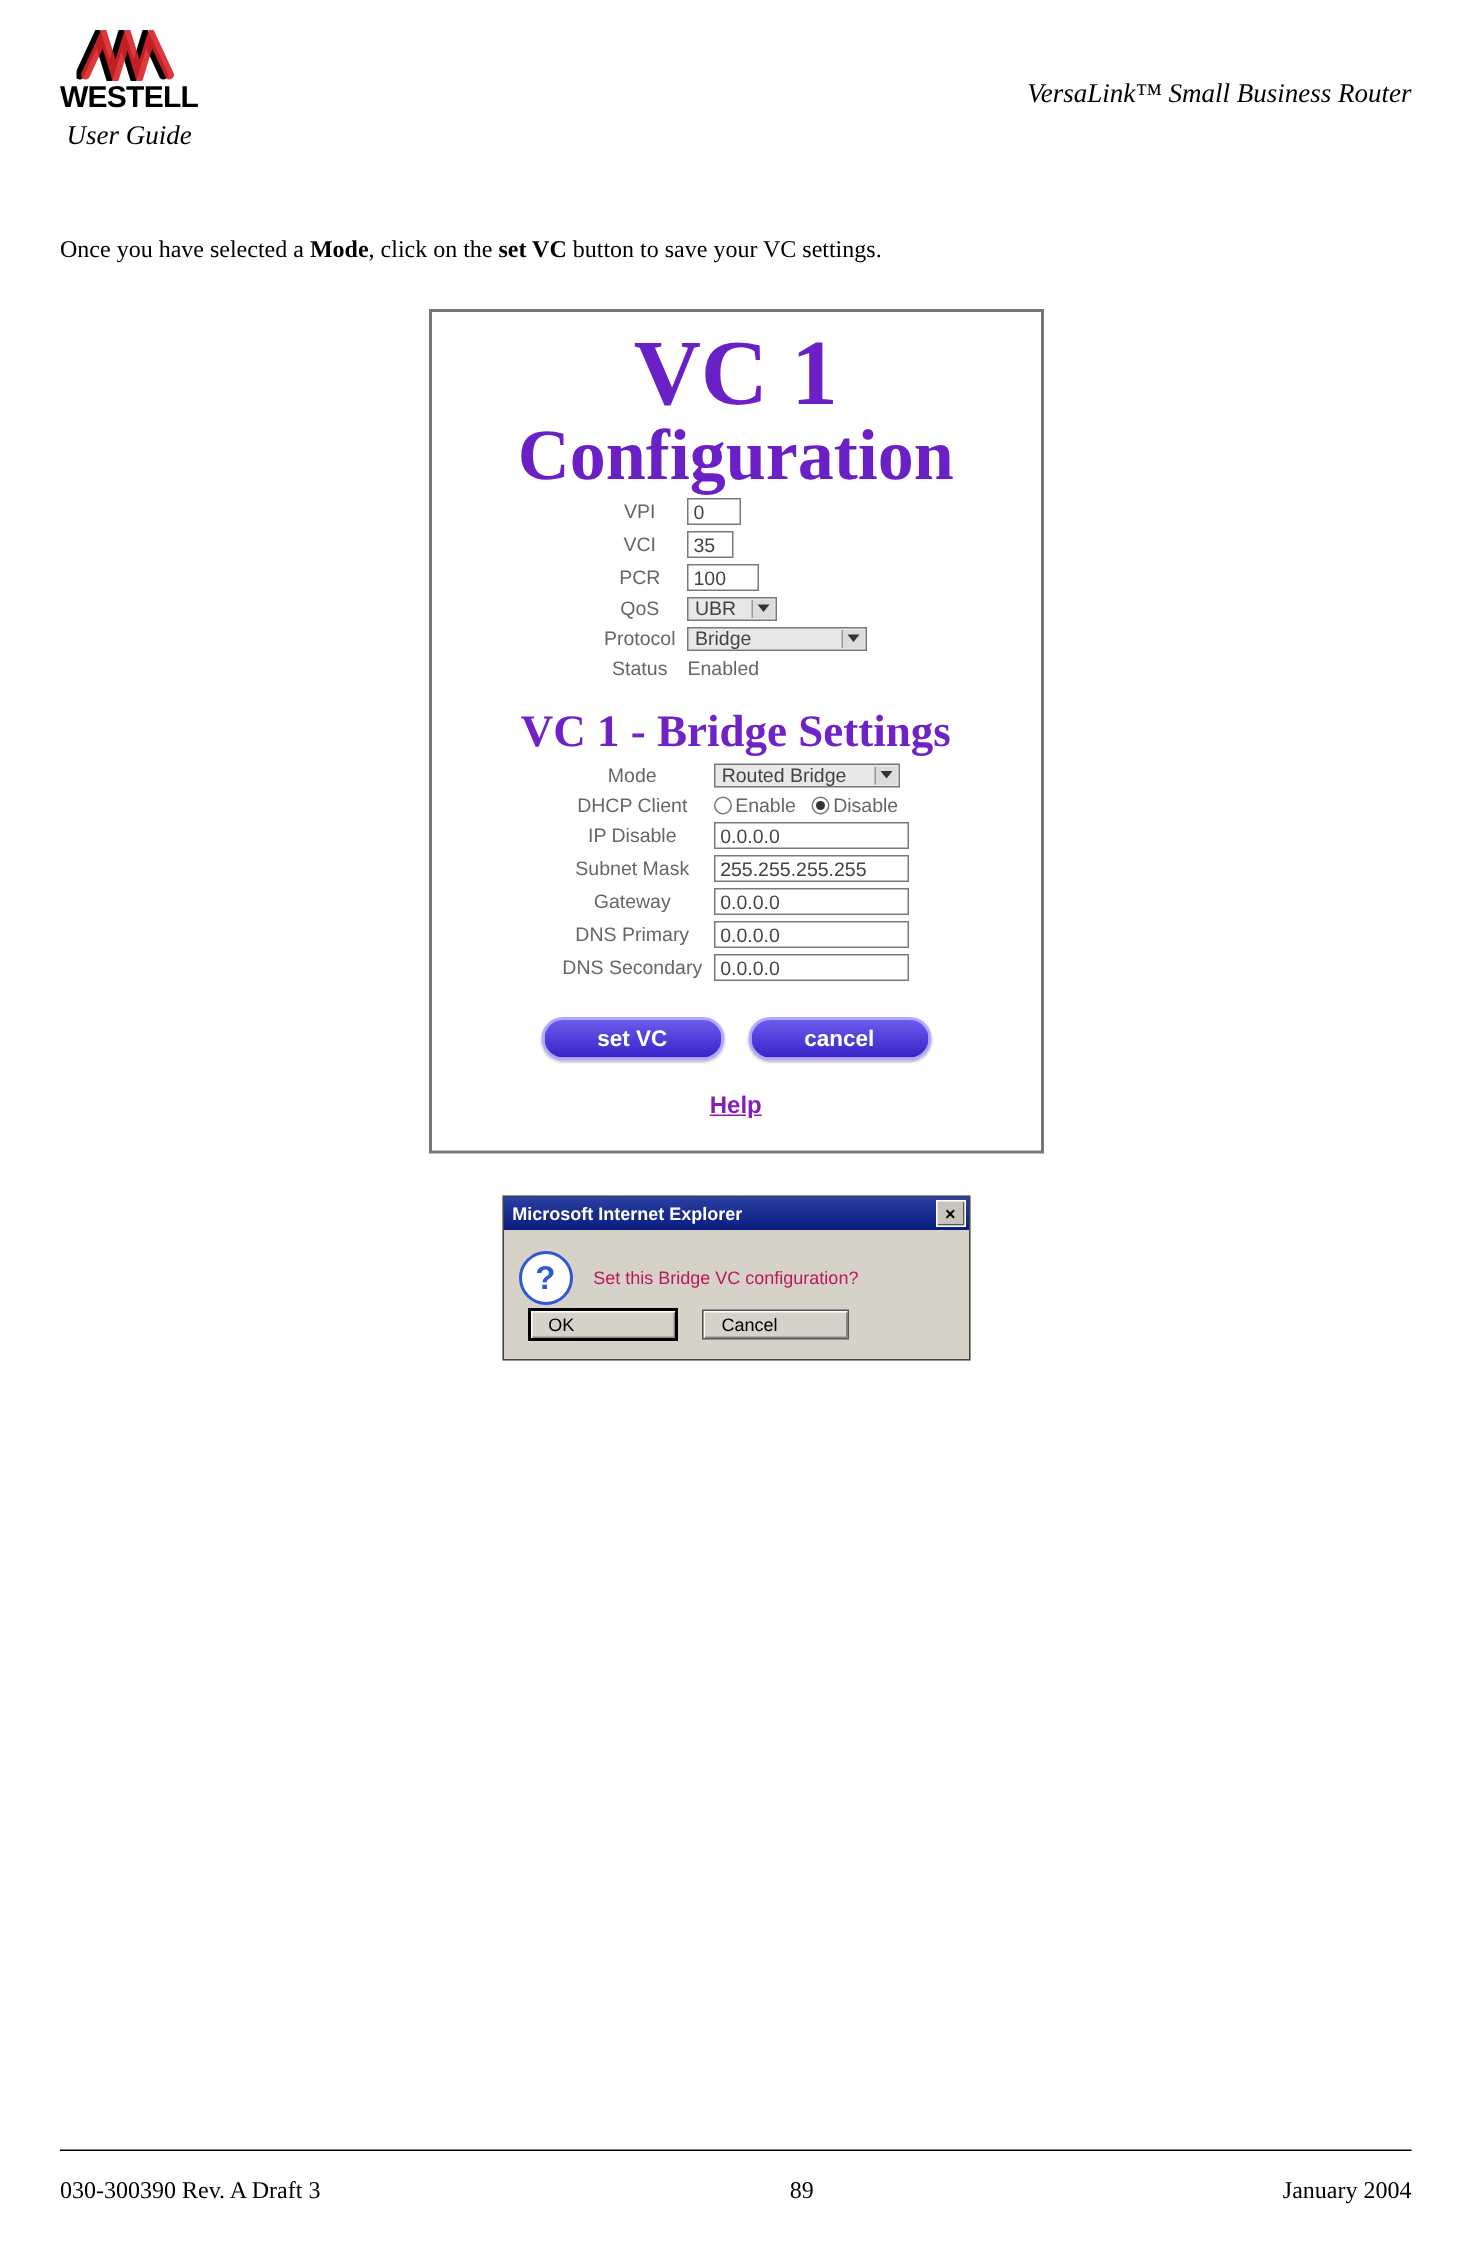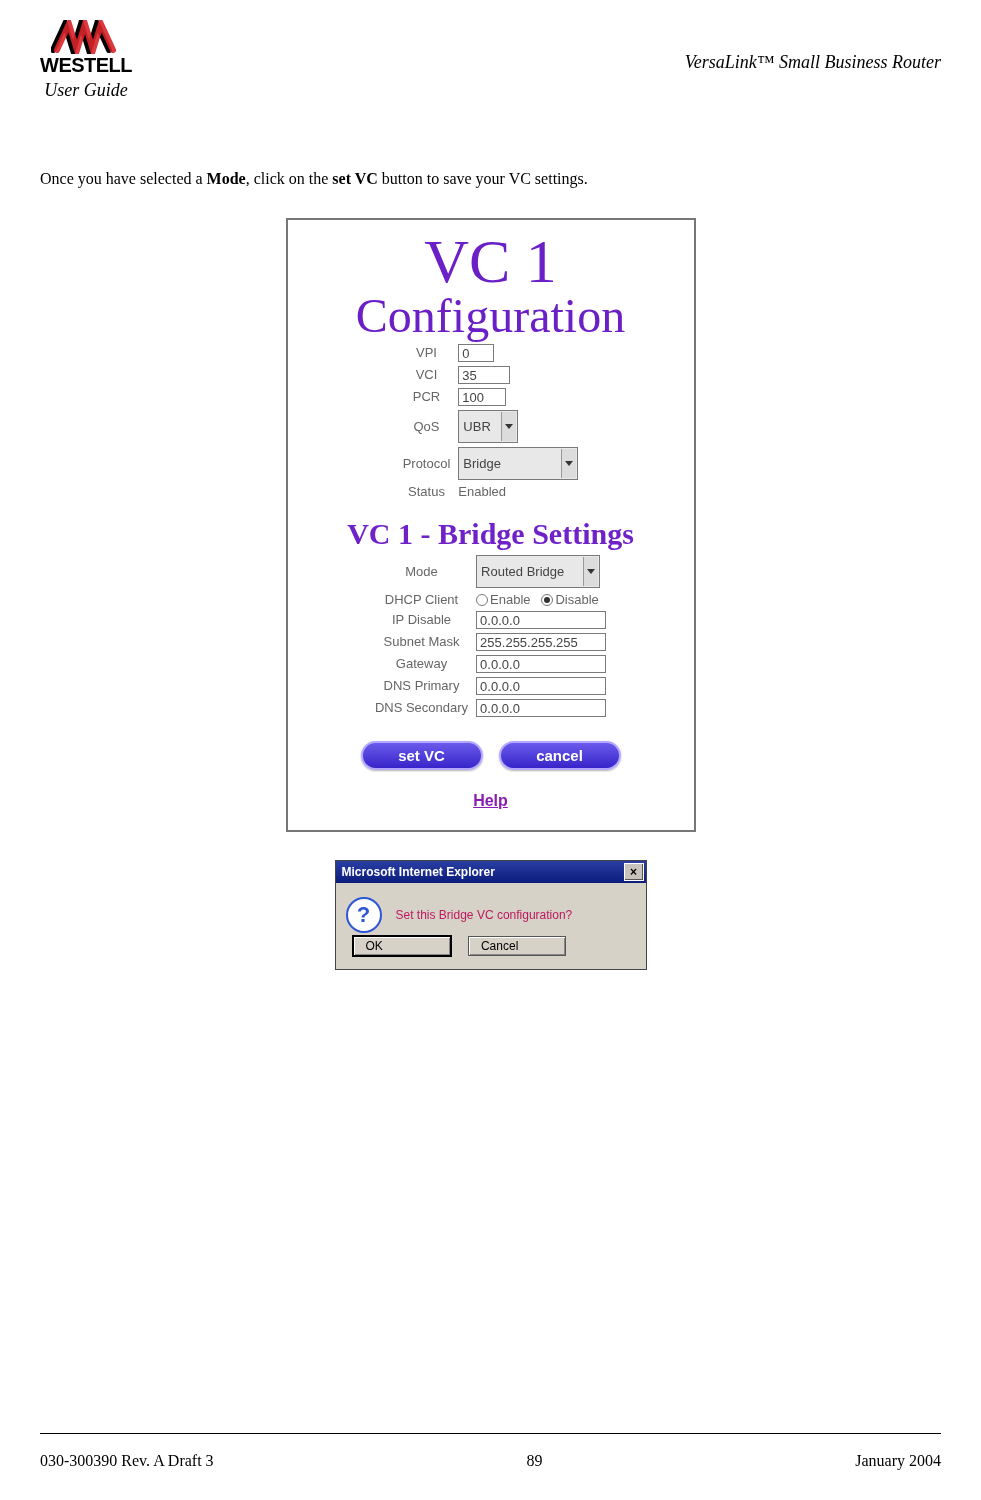--- a/index.html
+++ b/index.html
@@ -13,21 +13,20 @@
     height: 1500px;
     position: relative;
     box-sizing: border-box;
   }
   .page {
     padding: 20px 40px 30px 40px;
     box-sizing: border-box;
     height: 100%;
     display: flex;
     flex-direction: column;
-    gap: 12px;
   }
   .header-row {
     display: flex;
     justify-content: space-between;
     align-items: flex-start;
   }
   .logo-block {
     display: flex;
     flex-direction: column;
     align-items: center;
@@ -59,21 +58,21 @@
     width: 410px;
     margin: 28px auto 0 auto;
     border: 2px solid #777;
     background: #fff;
     box-sizing: border-box;
     padding: 10px 14px 20px 14px;
   }
   .config-heading {
     text-align: center;
     font-family: Georgia, "Times New Roman", serif;
-    font-weight: normal;
+    font-weight: bold;
     color: #6a1fc7;
     line-height: 1.0;
   }
   .config-heading .l1 { font-size: 62px; }
   .config-heading .l2 { font-size: 48px; }
   .bridge-heading {
     font-family: Georgia, "Times New Roman", serif;
     font-weight: bold;
     font-size: 30px;
     color: #7022c9;
@@ -96,21 +95,21 @@
     font-family: Verdana, Arial, sans-serif;
     font-size: 13px;
     color: #444;
     padding: 0 3px;
     background: #fff;
     box-sizing: border-box;
     display: inline-block;
   }
   .mini-select {
     border: 1px solid #7a7a7a;
-    height: 33px;
+    height: 16px;
     font-family: Verdana, Arial, sans-serif;
     font-size: 13px;
     color: #444;
     background: #e8e8e8;
     position: relative;
     display: inline-flex;
     align-items: center;
     padding: 0 18px 0 4px;
     box-sizing: border-box;
   }
@@ -290,21 +289,21 @@
       </div>
 
       <table class="form-table">
         <tbody>
             <tr>
           <td class="form-label">VPI</td>
           <td><span class="mini-input" style="width:36px">0</span></td>
         </tr>
         <tr>
           <td class="form-label">VCI</td>
-          <td><span class="mini-input" style="width:52px">35</span></td>
+          <td><span class="mini-input" style="width:31px">35</span></td>
         </tr>
         <tr>
           <td class="form-label">PCR</td>
           <td><span class="mini-input" style="width:48px">100</span></td>
         </tr>
         <tr>
           <td class="form-label">QoS</td>
           <td><span class="mini-select" style="width:60px">
                   <span>UBR</span>
                   <span class="chev"></span>

